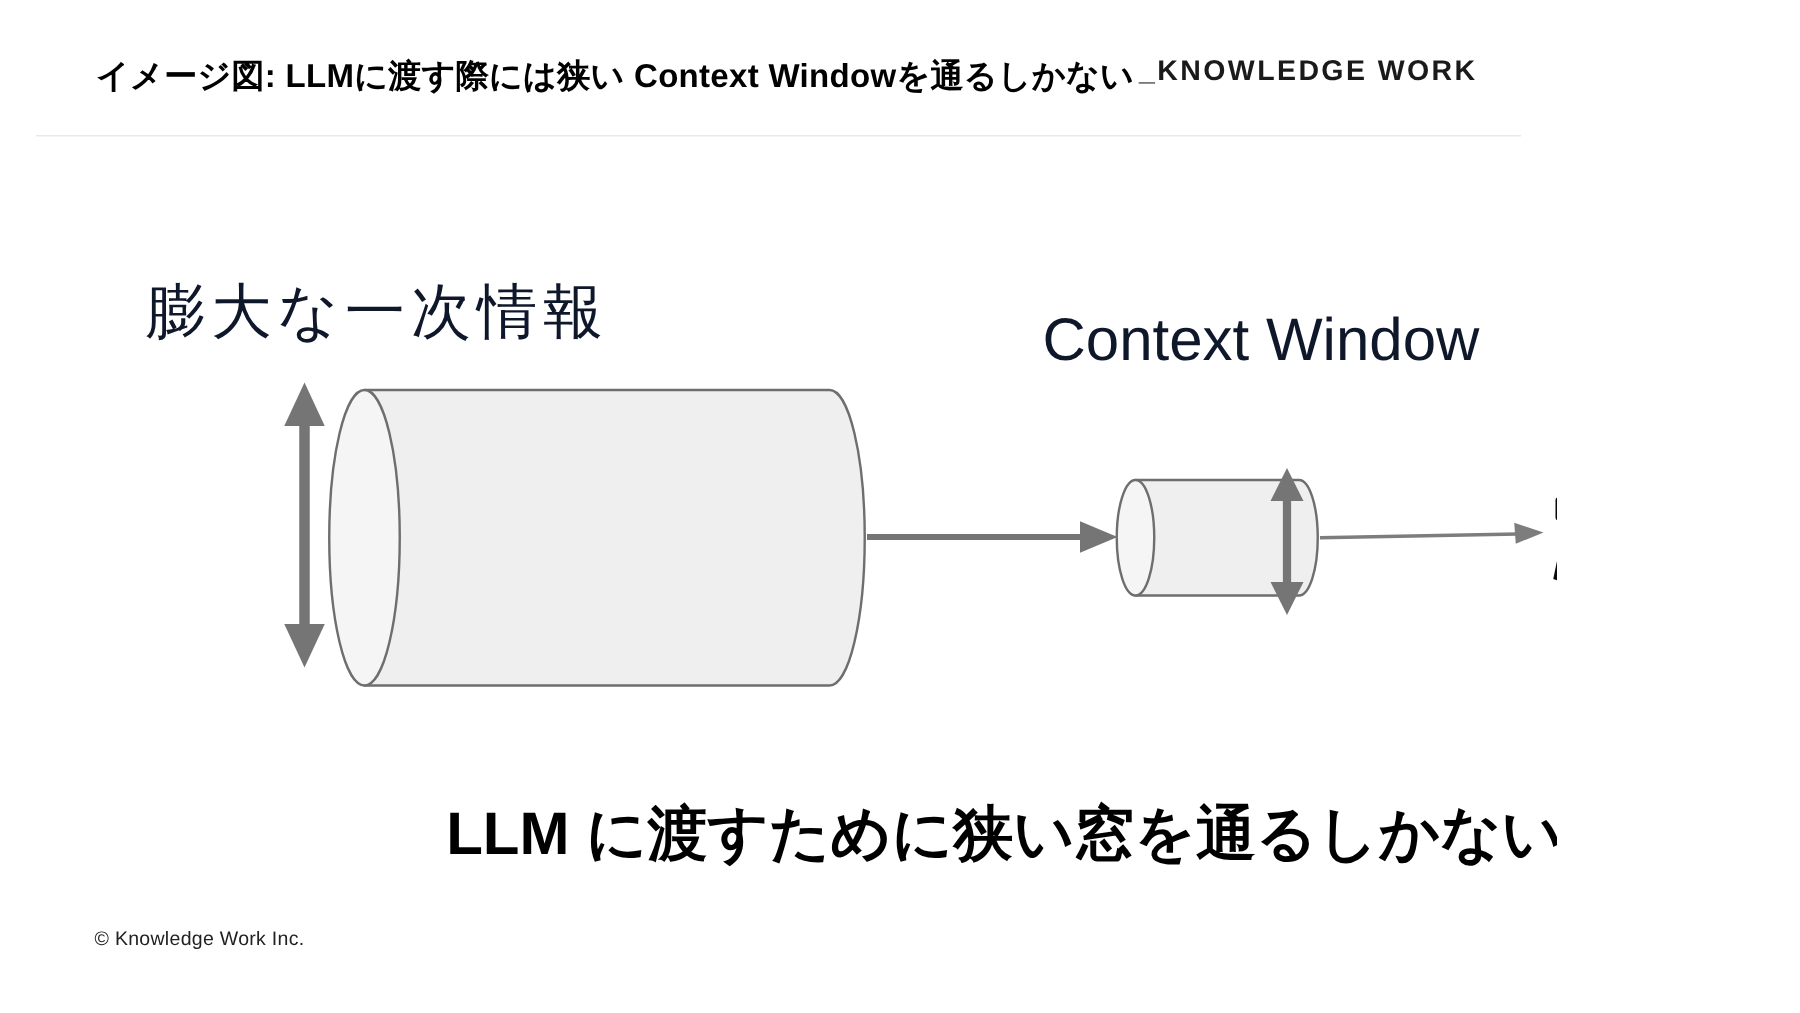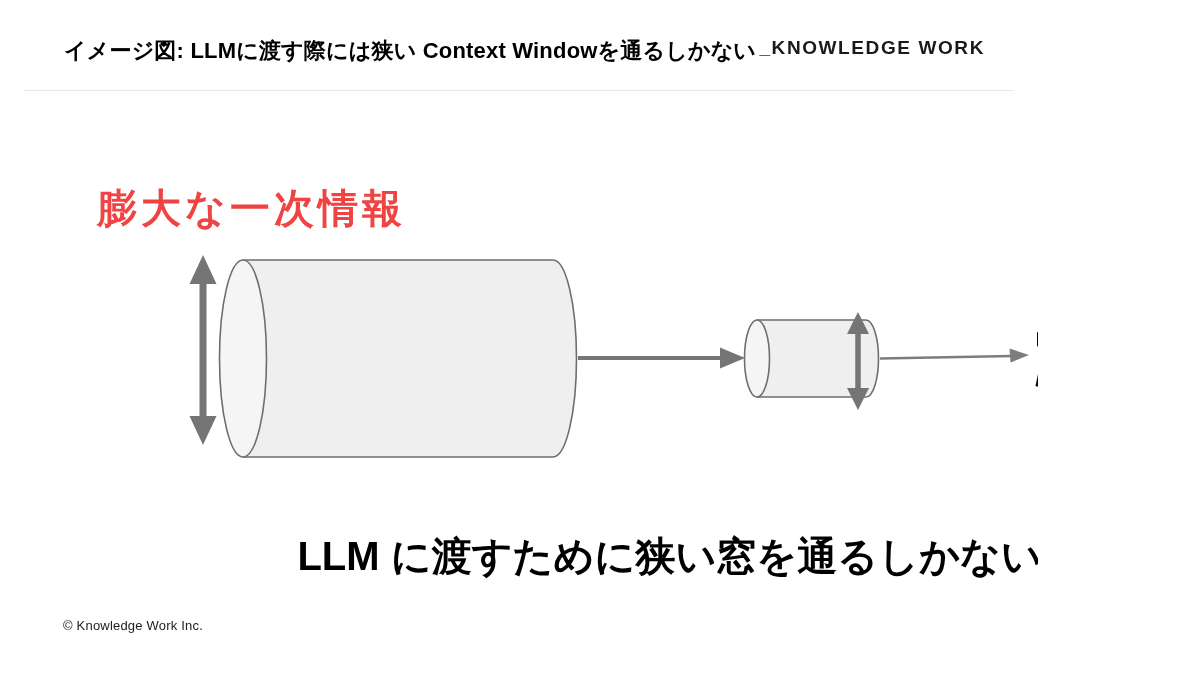--- a/index.html
+++ b/index.html
@@ -9,21 +9,21 @@
   }
   .title{
     position:absolute;left:64px;top:36px;font-size:22px;font-weight:700;
     letter-spacing:0.2px;white-space:nowrap;color:#000;
   }
   .logo{
     position:absolute;right:53px;top:37px;font-size:19px;font-weight:800;
     letter-spacing:1.6px;color:#1a1a1a;white-space:nowrap;margin-left:36px;
   }
   .divider{position:absolute;left:24px;right:24px;top:90px;height:1px;background:#e9e9e9;}
-  .label{position:absolute;font-weight:700;white-space:nowrap;color:#ef4444;}
+  .label{position:absolute;font-weight:400;white-space:nowrap;color:#0f172a;}
   .label-primary{left:97px;top:186px;font-size:40px;letter-spacing:4px;line-height:44px;}
   .label-cw{left:695px;top:207px;font-size:40px;line-height:40px;}
   .diagram{position:absolute;left:0;top:0;width:1200px;height:675px;}
   .caption{
     position:absolute;left:242px;top:532px;width:800px;text-align:right;
     font-size:40px;font-weight:700;line-height:48px;white-space:nowrap;color:#000;
   }
   .footer{
     position:absolute;left:63px;top:618px;font-size:13px;color:#212121;letter-spacing:0.2px;
   }
@@ -35,20 +35,21 @@
 </head>
 <body>
 
 <div class="slide">
 
   <div class="title">イメージ図: LLMに渡す際には狭い Context Windowを通るしかない</div>
   <div class="logo">_KNOWLEDGE WORK</div>
   <div class="divider"></div>
 
   <div class="label label-primary">膨大な一次情報</div>
+  <div class="label label-cw">Context Window</div>
 
   <svg class="diagram" viewBox="0 0 1200 675" xmlns="http://www.w3.org/2000/svg">
 
     <g>
       <line x1="203" y1="281" x2="203" y2="419" stroke-width="7" stroke="#757575"></line>
       <polygon points="203,255 189.5,284 216.5,284" fill="#757575"></polygon>
       <polygon points="203,445 189.5,416 216.5,416" fill="#757575"></polygon>
     </g>
 
     <g>

